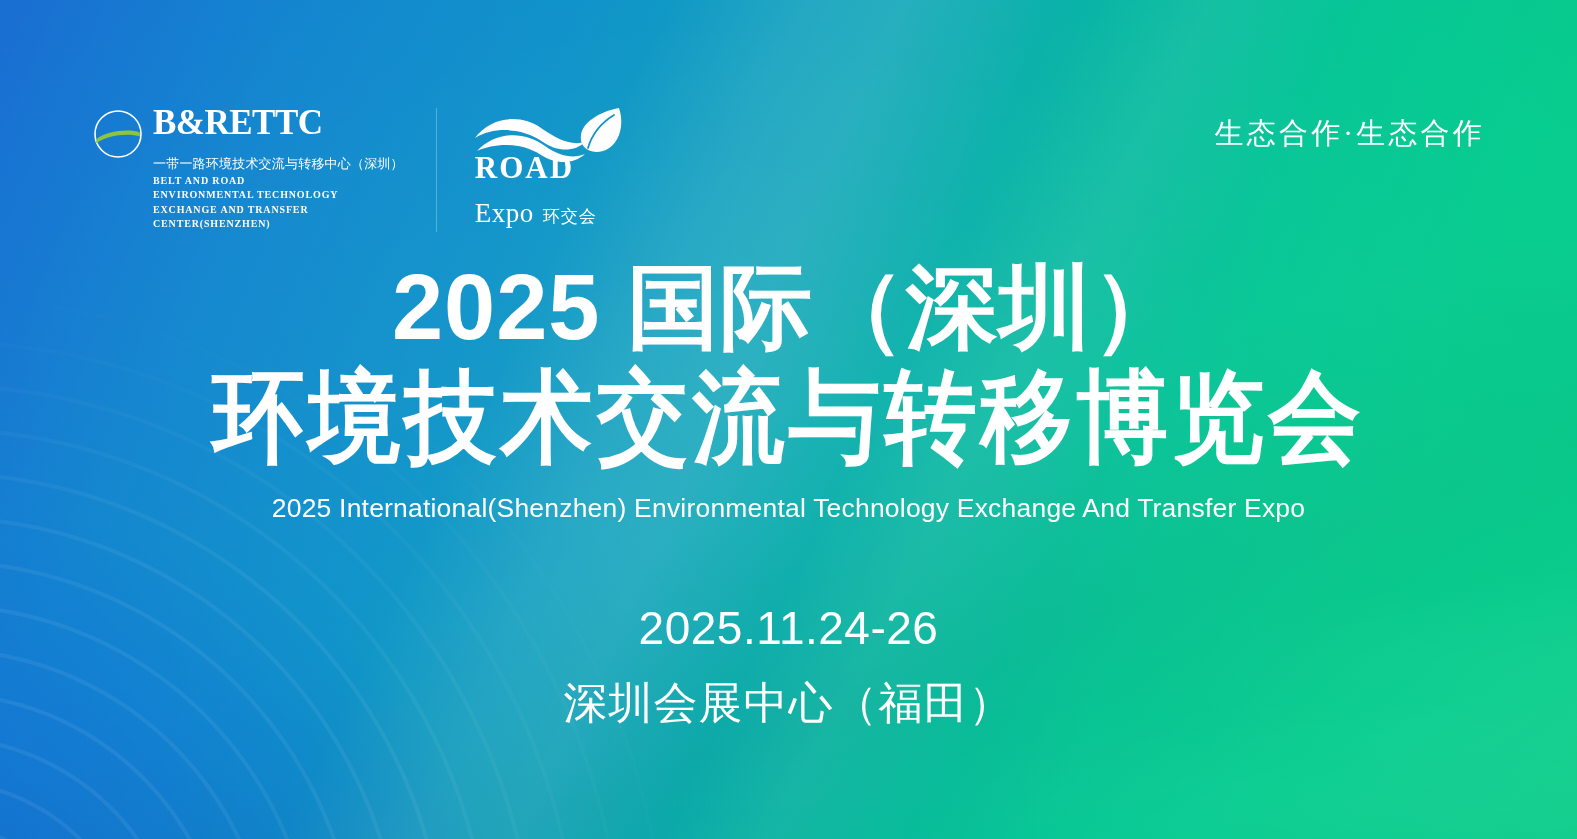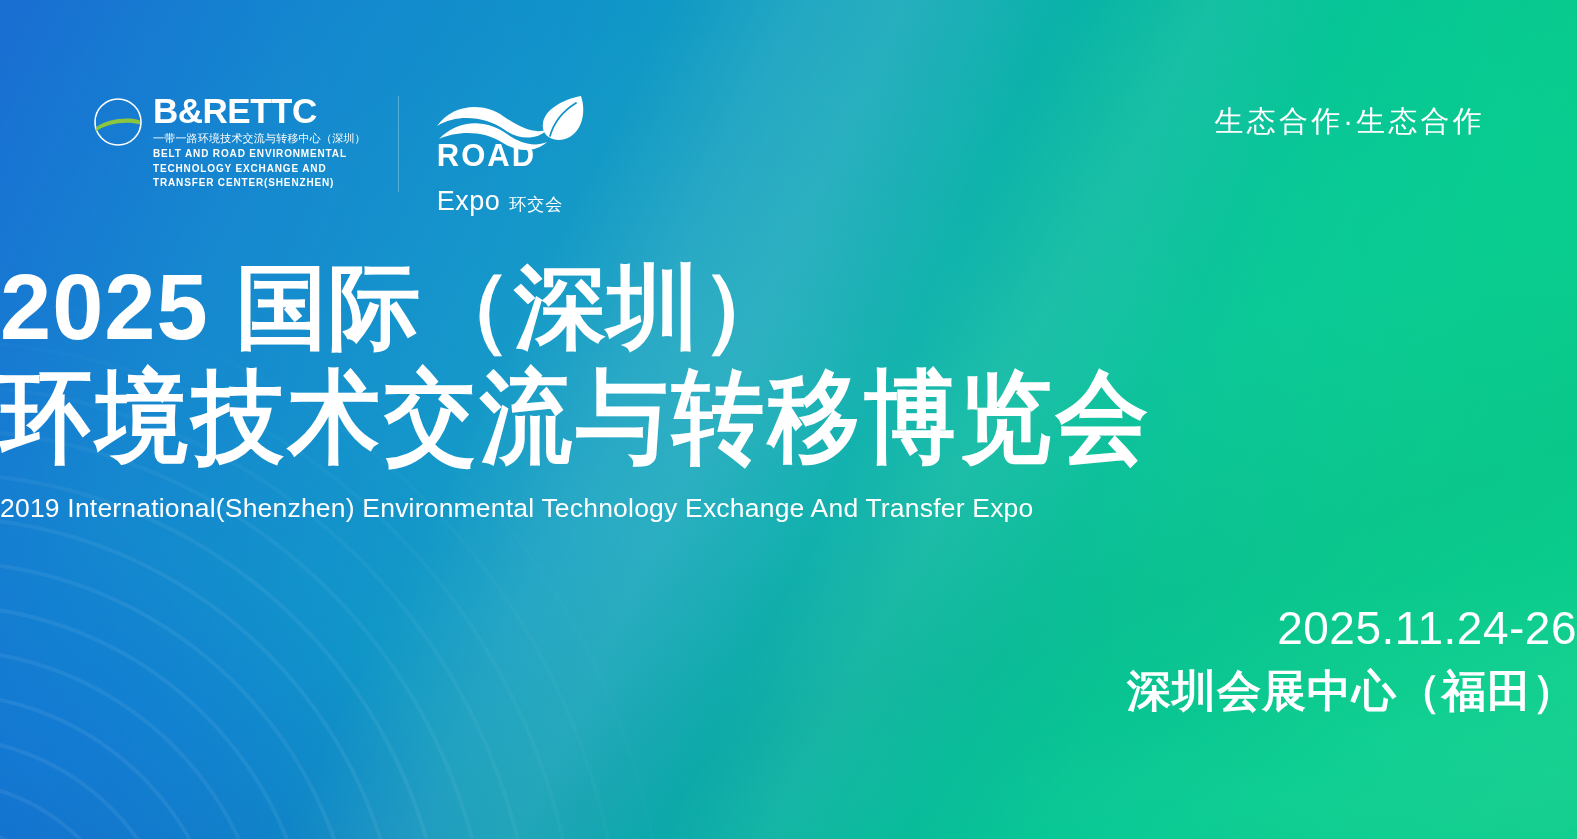--- a/index.html
+++ b/index.html
@@ -81,35 +81,35 @@
   .vignette{
     background:radial-gradient(ellipse 1500px 900px at 50% 45%,
       rgba(255,255,255,0.05) 0%, rgba(0,0,0,0.0) 55%, rgba(0,0,0,0.045) 100%);
   }
 
   
   .content{ position:relative; z-index:5; width:100%; height:100%; }
 
   
   .header{
-    position:absolute; top:92px; left:92px; right:92px;
-    display:flex; align-items:flex-start; justify-content:space-between;
+    position:absolute; top:104px; left:92px; right:92px;
+    display:flex; align-items:flex-start; justify-content:space-between;font-family:Liberation Serif, serif;
   }
   .logos{ display:flex; align-items:flex-start; gap:30px; }
 
   
   .brettc{ display:flex; align-items:flex-start; gap:9px; padding-top:2px; }
   .brettc-mark{ width:52px; height:52px; flex:none; margin-top:2px; }
   .brettc-txt{ display:flex; flex-direction:column; }
   .brettc-word{
     font-size:35px; font-weight:700; line-height:0.95;
     letter-spacing:-0.5px; white-space:nowrap;
   }
   .brettc-cn{
-    font-size:11px; line-height:1.35; margin-top:4px;
+    font-size:13px; line-height:1.35; margin-top:16px;
     letter-spacing:0.2px; white-space:nowrap; font-weight:500;
   }
   .brettc-en{
     font-size:10px; font-weight:700; line-height:1.45;
     letter-spacing:0.85px; margin-top:1px; max-width:196px;
   }
 
   .divider-v{
     width:1px; align-self:stretch; margin:4px 2px 0 2px;
     background:rgba(255,255,255,0.28);
@@ -124,46 +124,46 @@
   .iete-expo{ font-size:27px; font-weight:400; letter-spacing:0.5px; line-height:1; }
   .iete-cn{ font-size:17px; font-weight:500; letter-spacing:1px; line-height:1; }
 
   .slogan{
     font-size:29px; font-weight:400; letter-spacing:3.2px;
     white-space:nowrap; padding-top:10px;
   }
 
   
   .titles{
-    position:absolute; left:0; right:0; top:258px; 
+    position:absolute; left:0; right:0; top:258px; text-align:center;
   }
   .title-l1{
     font-size:92px; font-weight:700; line-height:1.08;
     letter-spacing:1px; white-space:nowrap;
   }
   .title-l2{
     font-size:92px; font-weight:700; line-height:1.08;
     letter-spacing:4px; white-space:nowrap; margin-top:6px;
     transform:scaleY(1.1); transform-origin:top center;
   }
   .subtitle-en{
     font-size:26.5px; font-weight:400; letter-spacing:0.2px;
     margin-top:30px; white-space:nowrap;
   }
 
   
   .datebox{
-    position:absolute; left:0; right:0; top:600px; text-align:right;
+    position:absolute; left:0; right:0; top:600px; text-align:center;
   }
   .date-line{
     font-size:46px; font-weight:400; letter-spacing:0.5px; line-height:1.25;
   }
   .venue-line{
-    font-size:44px; font-weight:700; letter-spacing:1px; line-height:1.3;
-    margin-top:4px;
+    font-size:44px; font-weight:400; letter-spacing:1px; line-height:1.3;
+    margin-top:16px;
   }
 </style>
 </head>
 <body>
 
 <div class="banner">
 
   <div class="bg-layer pool-blue"></div>
   <div class="bg-layer arcs"></div>
   <div class="bg-layer band-diag"></div>
@@ -216,21 +216,21 @@
         </div>
 
       </div>
 
       <div class="slogan">生态合作·生态合作</div>
     </div>
 
     <div class="titles">
       <div class="title-l1">2025 国际（深圳）</div>
       <div class="title-l2">环境技术交流与转移博览会</div>
-      <div class="subtitle-en">2019 International(Shenzhen) Environmental Technology Exchange And Transfer Expo</div>
+      <div class="subtitle-en">2025 International(Shenzhen) Environmental Technology Exchange And Transfer Expo</div>
     </div>
 
     <div class="datebox">
       <div class="date-line">2025.11.24-26</div>
       <div class="venue-line">深圳会展中心（福田）</div>
     </div>
 
   </div>
 </div>
 

